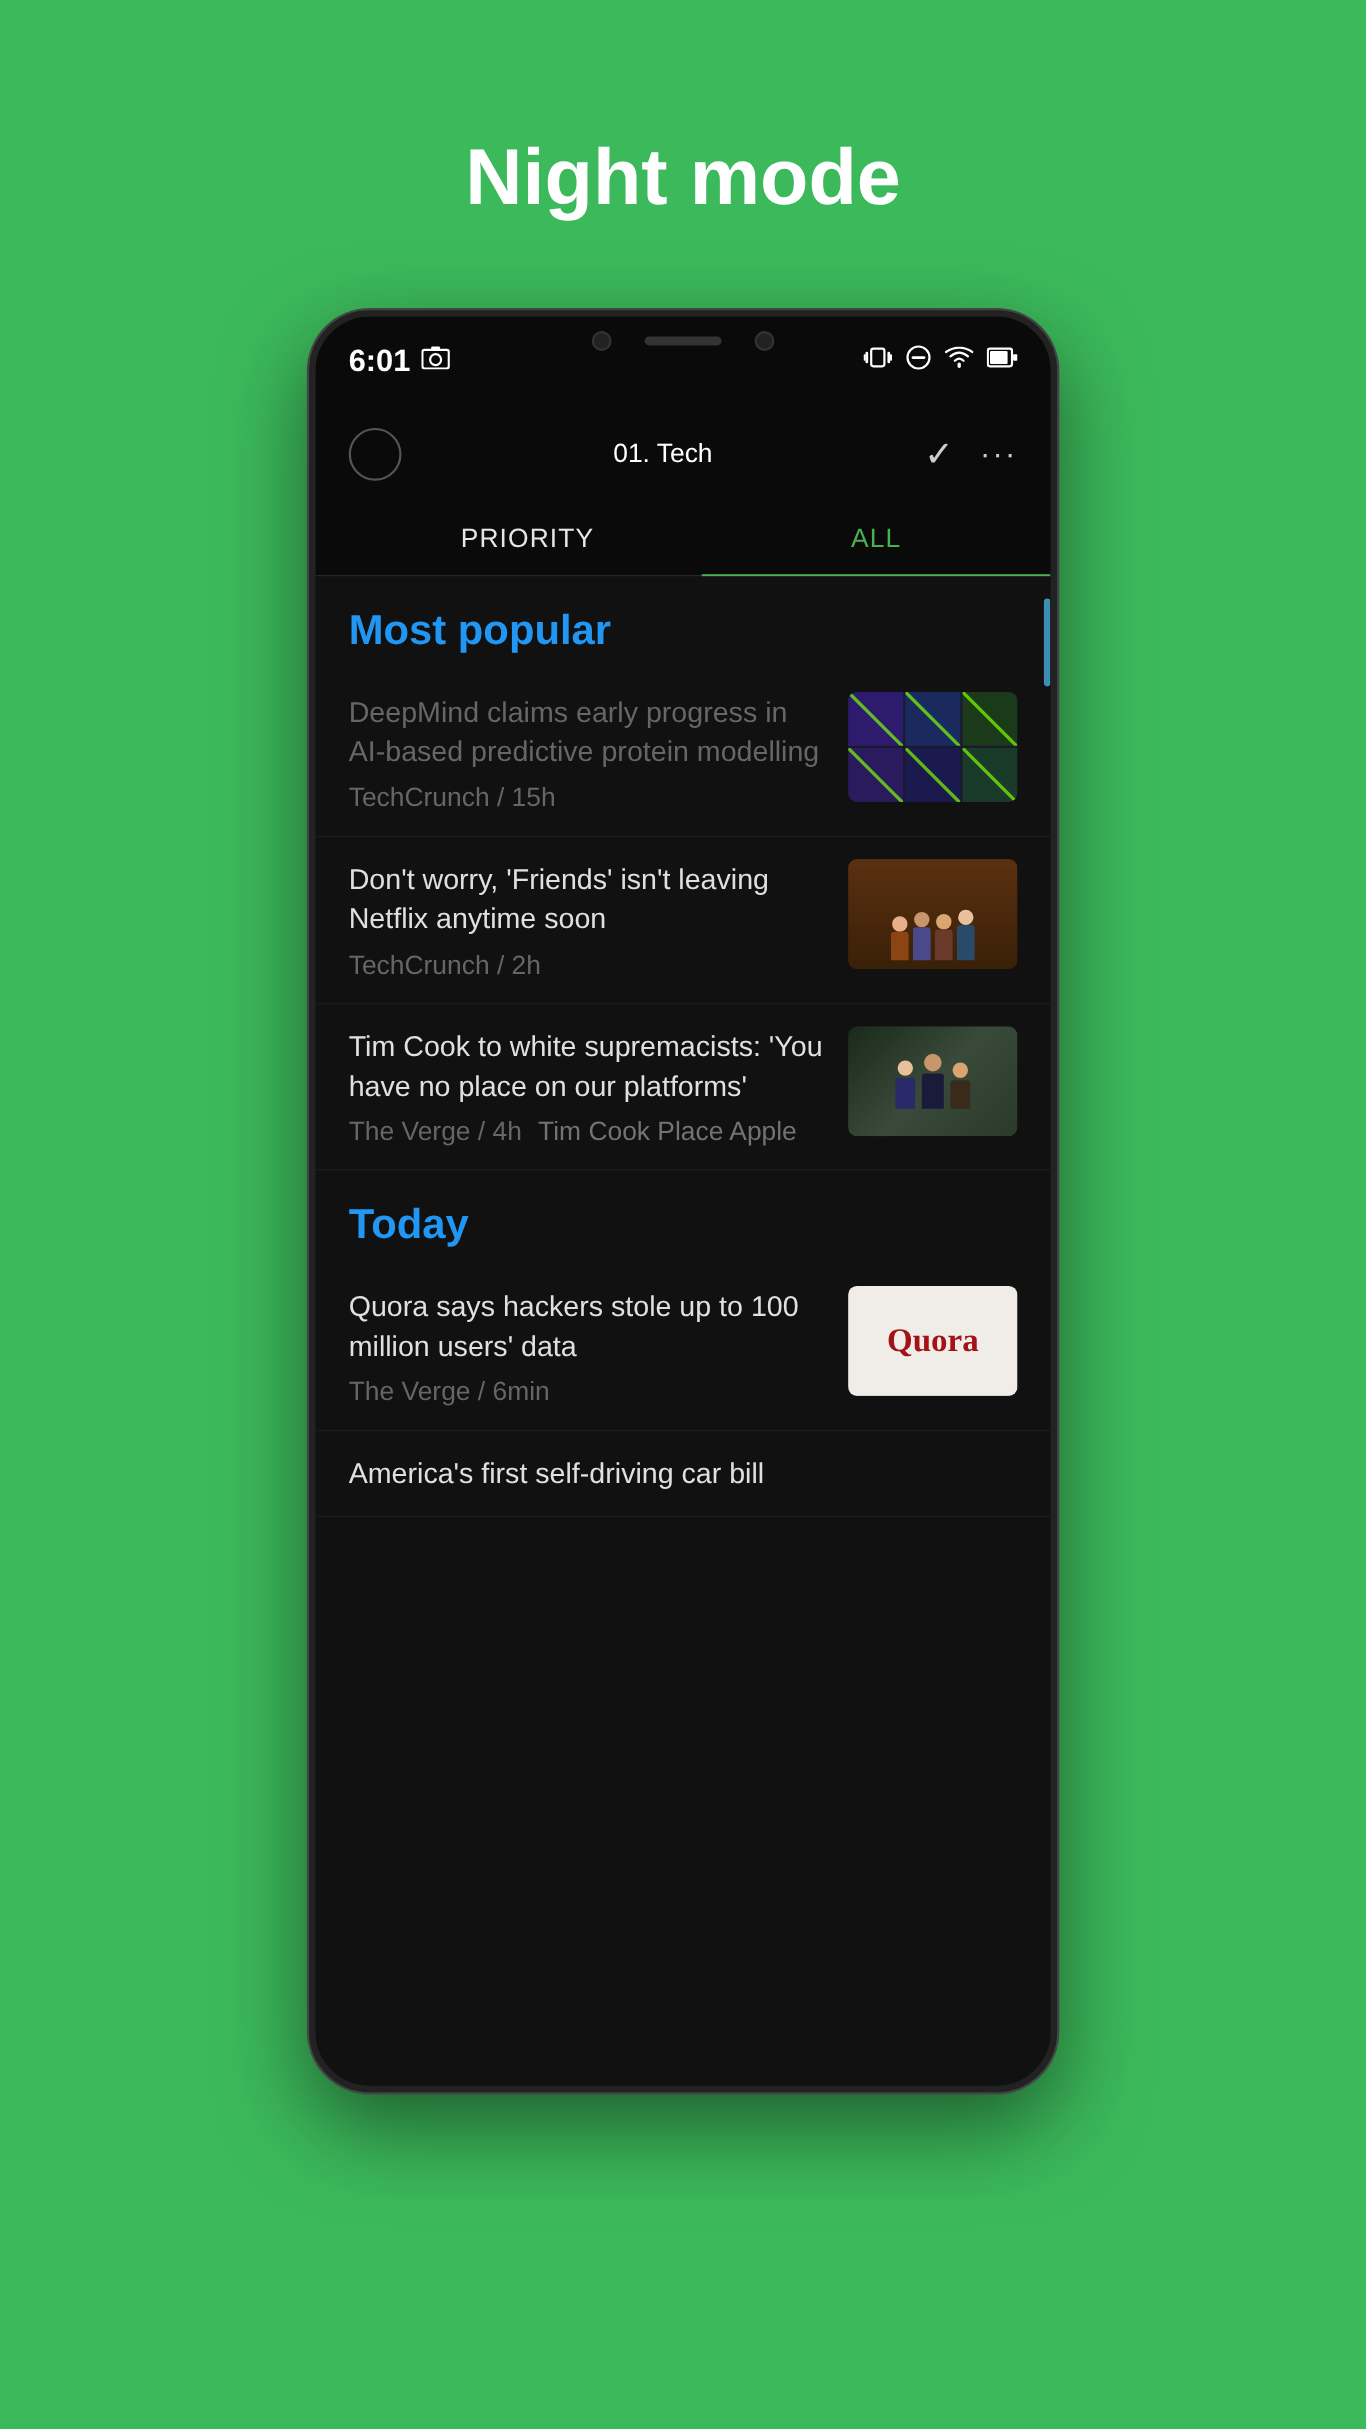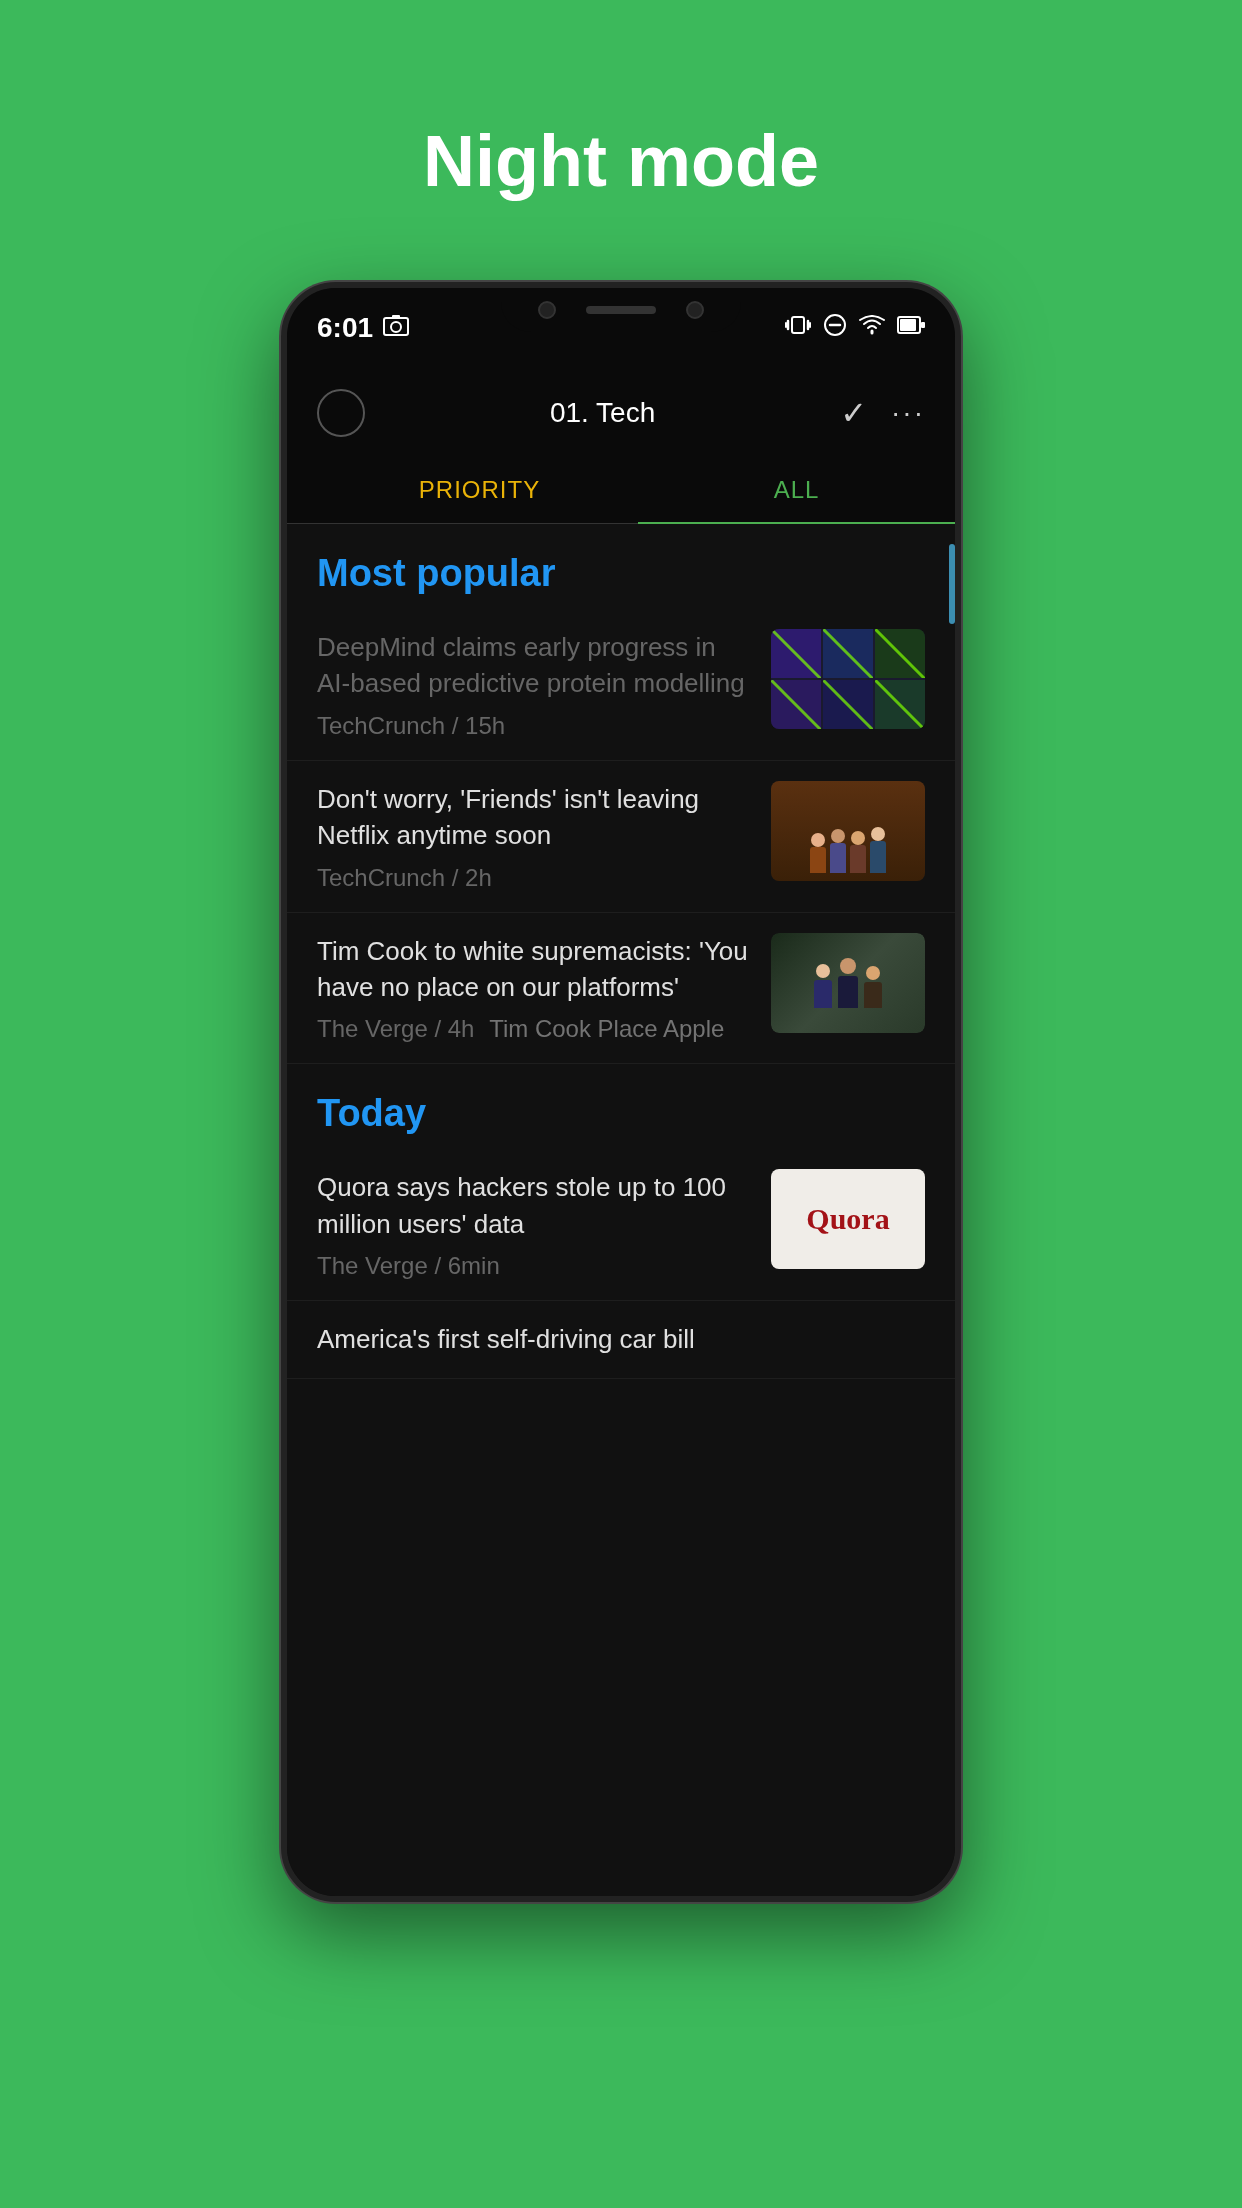--- a/index.html
+++ b/index.html
@@ -114,21 +114,21 @@
 
     .toolbar-circle {
       width: 48px;
       height: 48px;
       border-radius: 50%;
       border: 2px solid #555;
     }
 
     .toolbar-title {
       color: #fff;
-      font-size: 28px;
+      font-size: 24px;
       font-weight: 500;
     }
 
     .toolbar-actions {
       display: flex;
       align-items: center;
       gap: 24px;
     }
 
     .checkmark-icon {
@@ -153,21 +153,21 @@
     .tab {
       flex: 1;
       text-align: center;
       padding: 18px 0;
       font-size: 24px;
       font-weight: 500;
       letter-spacing: 1px;
     }
 
     .tab-priority {
-      color: #eab308;
+      color: #e5e5e5;
       padding-left: 34px;
     }
 
     .tab-all {
       color: #4CAF50;
       border-bottom: 2px solid #4CAF50;
       margin-bottom: -1px;
     }
 
     

